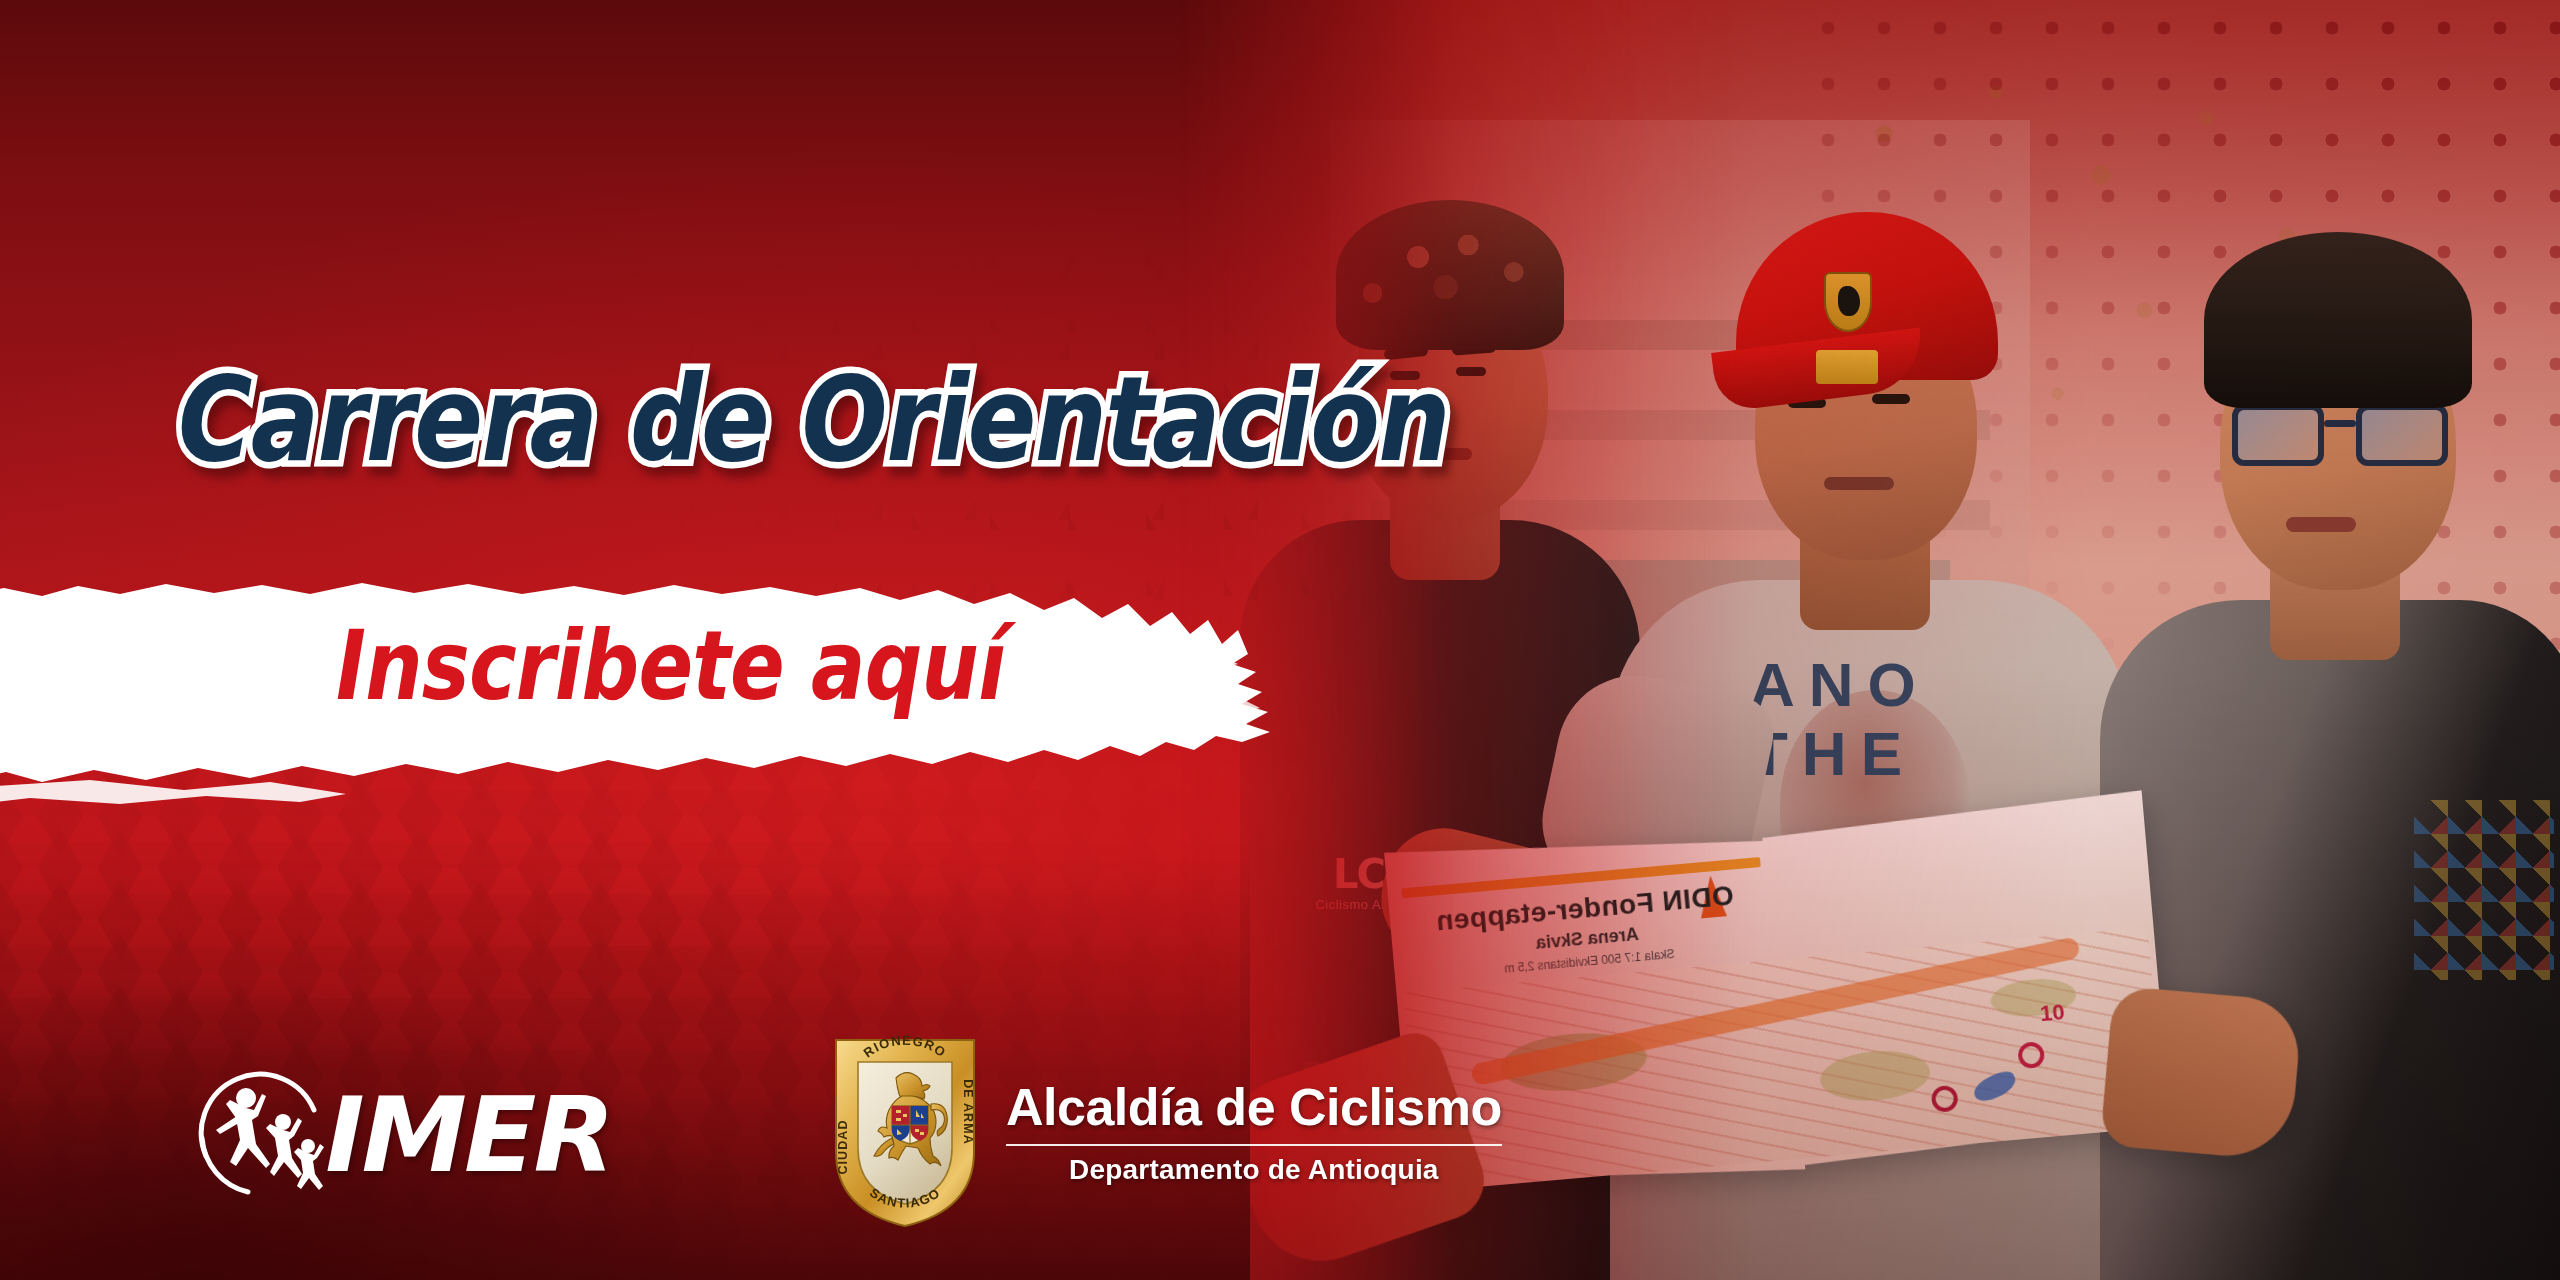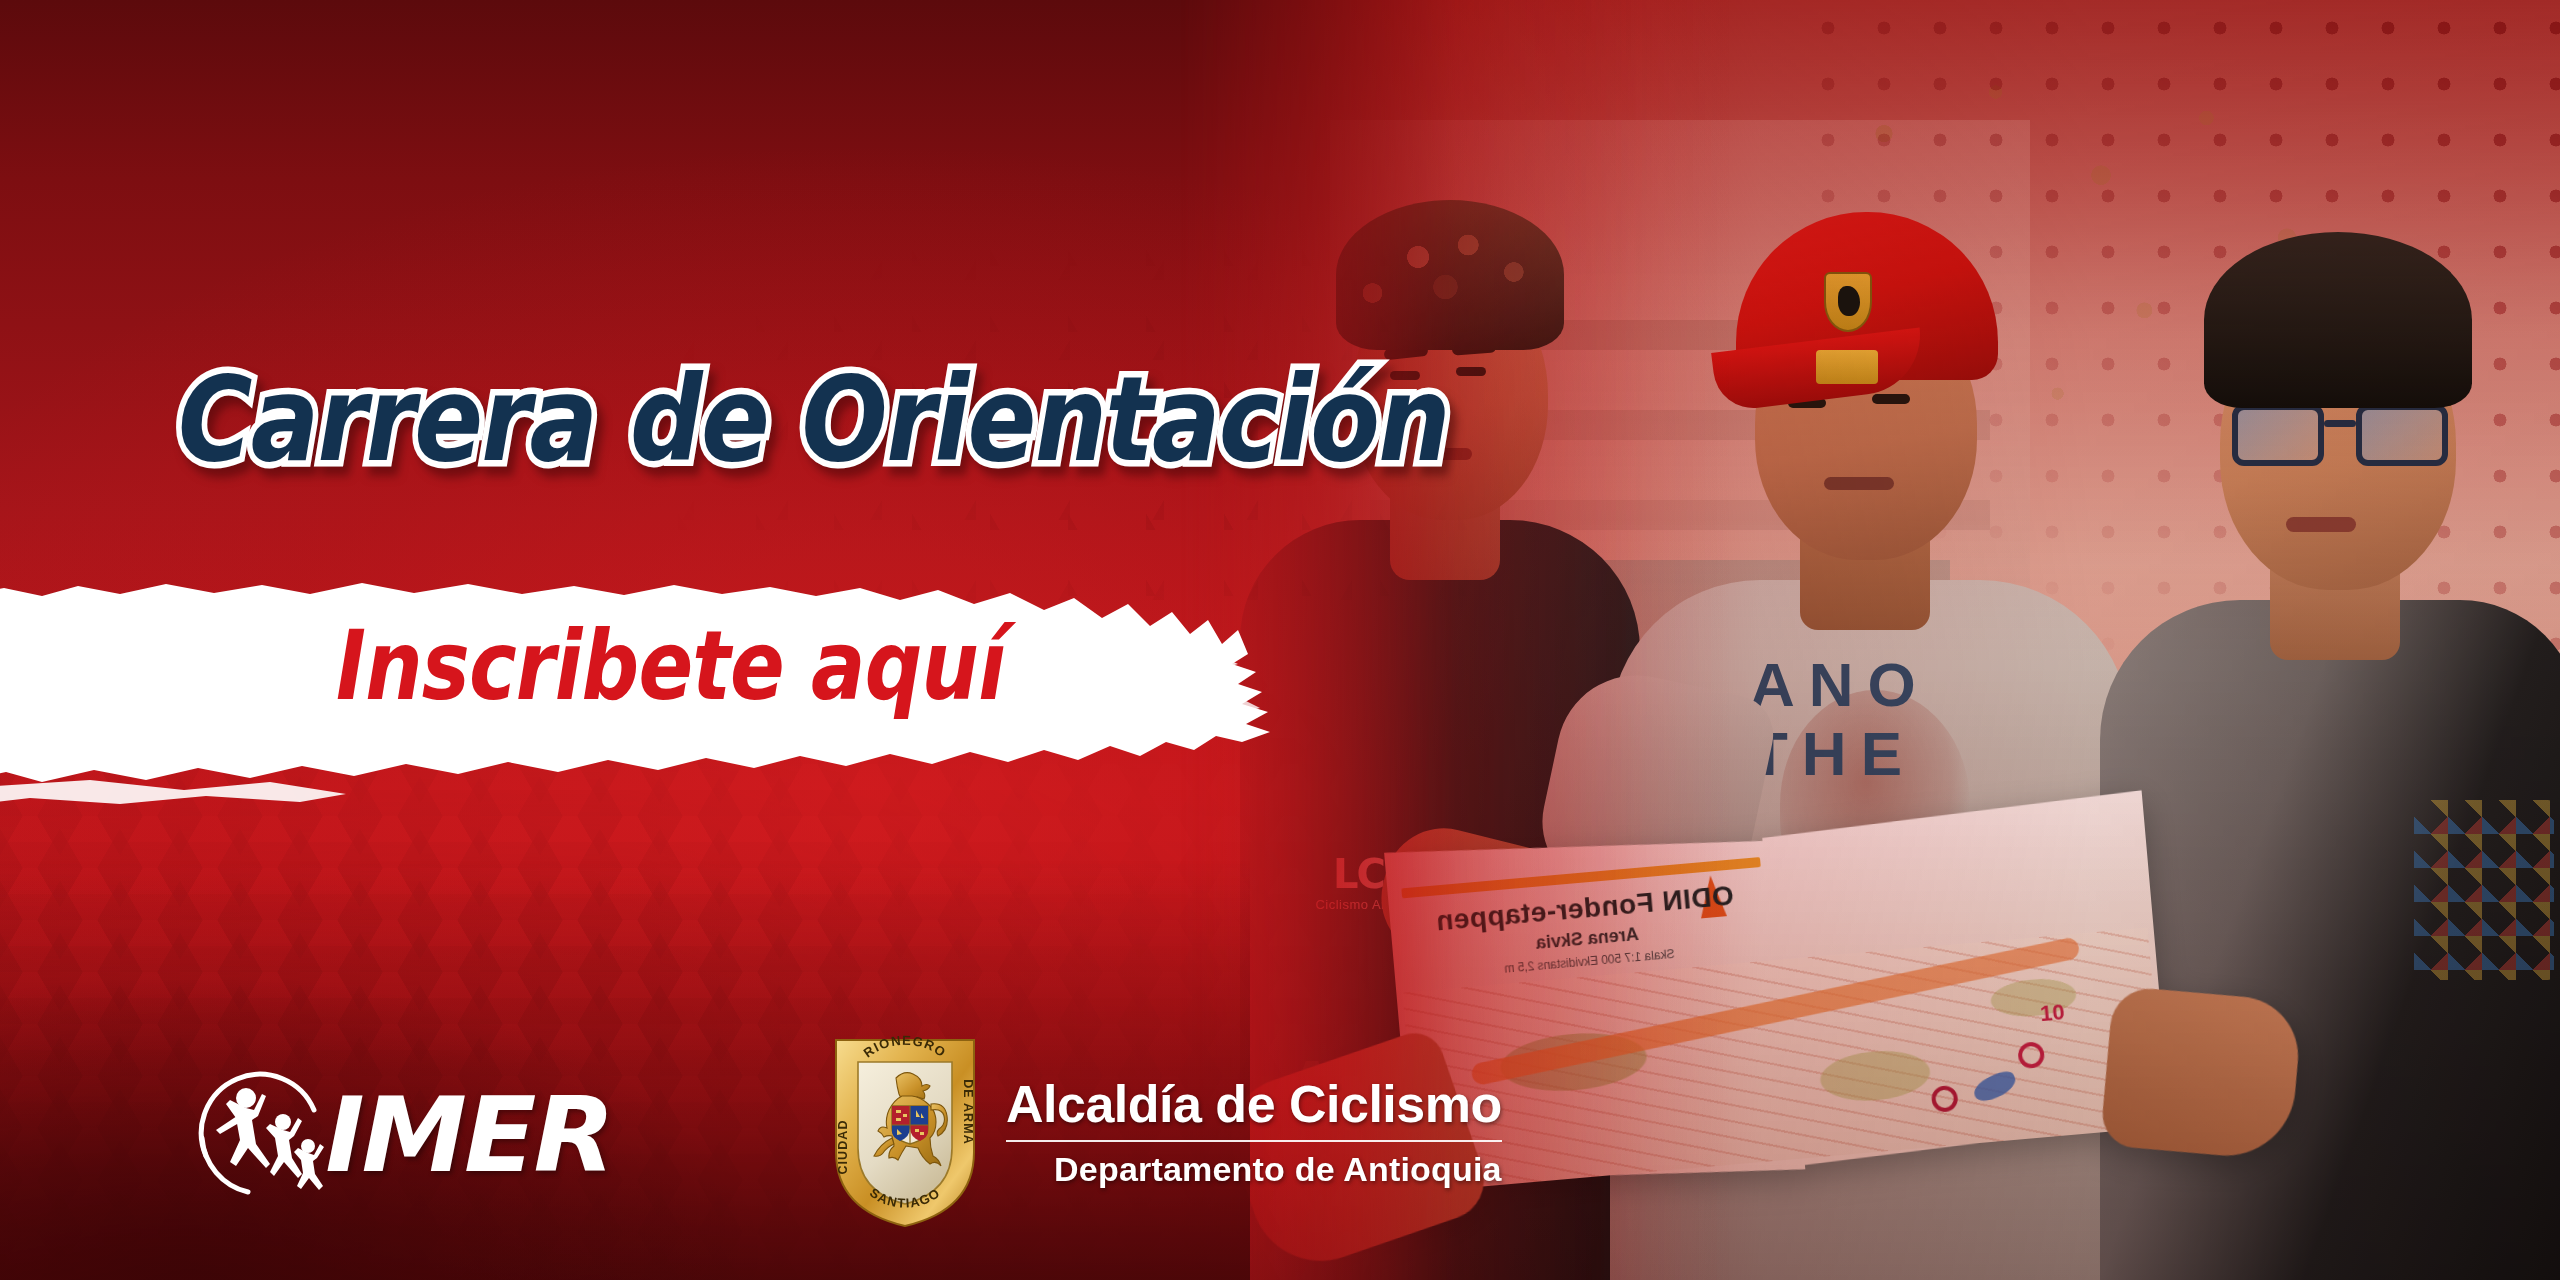--- a/index.html
+++ b/index.html
@@ -417,21 +417,21 @@
   .shield svg{ display:block; width:150px; height:196px; }
   .alcaldia-txt{ color:#fff; }
   .alcaldia-txt .l1{
     font-size:52px; font-weight:bold; letter-spacing:-.5px; line-height:1.12;
     text-shadow:1px 2px 4px rgba(0,0,0,.45);
   }
   .alcaldia-txt .rule{
     height:2px; background:rgba(255,255,255,.92); margin:7px 0 8px 0; width:100%;
   }
   .alcaldia-txt .l2{
-    font-size:34px; font-weight:bold; letter-spacing:.2px; text-align:right;
+    font-size:28px; font-weight:bold; letter-spacing:.2px; text-align:center;
     text-shadow:1px 2px 4px rgba(0,0,0,.45);
   }
 </style>
 </head>
 <body>
 
 <div class="banner">
 
   <div class="bg-base"></div>
   <div class="bg-radial"></div>

